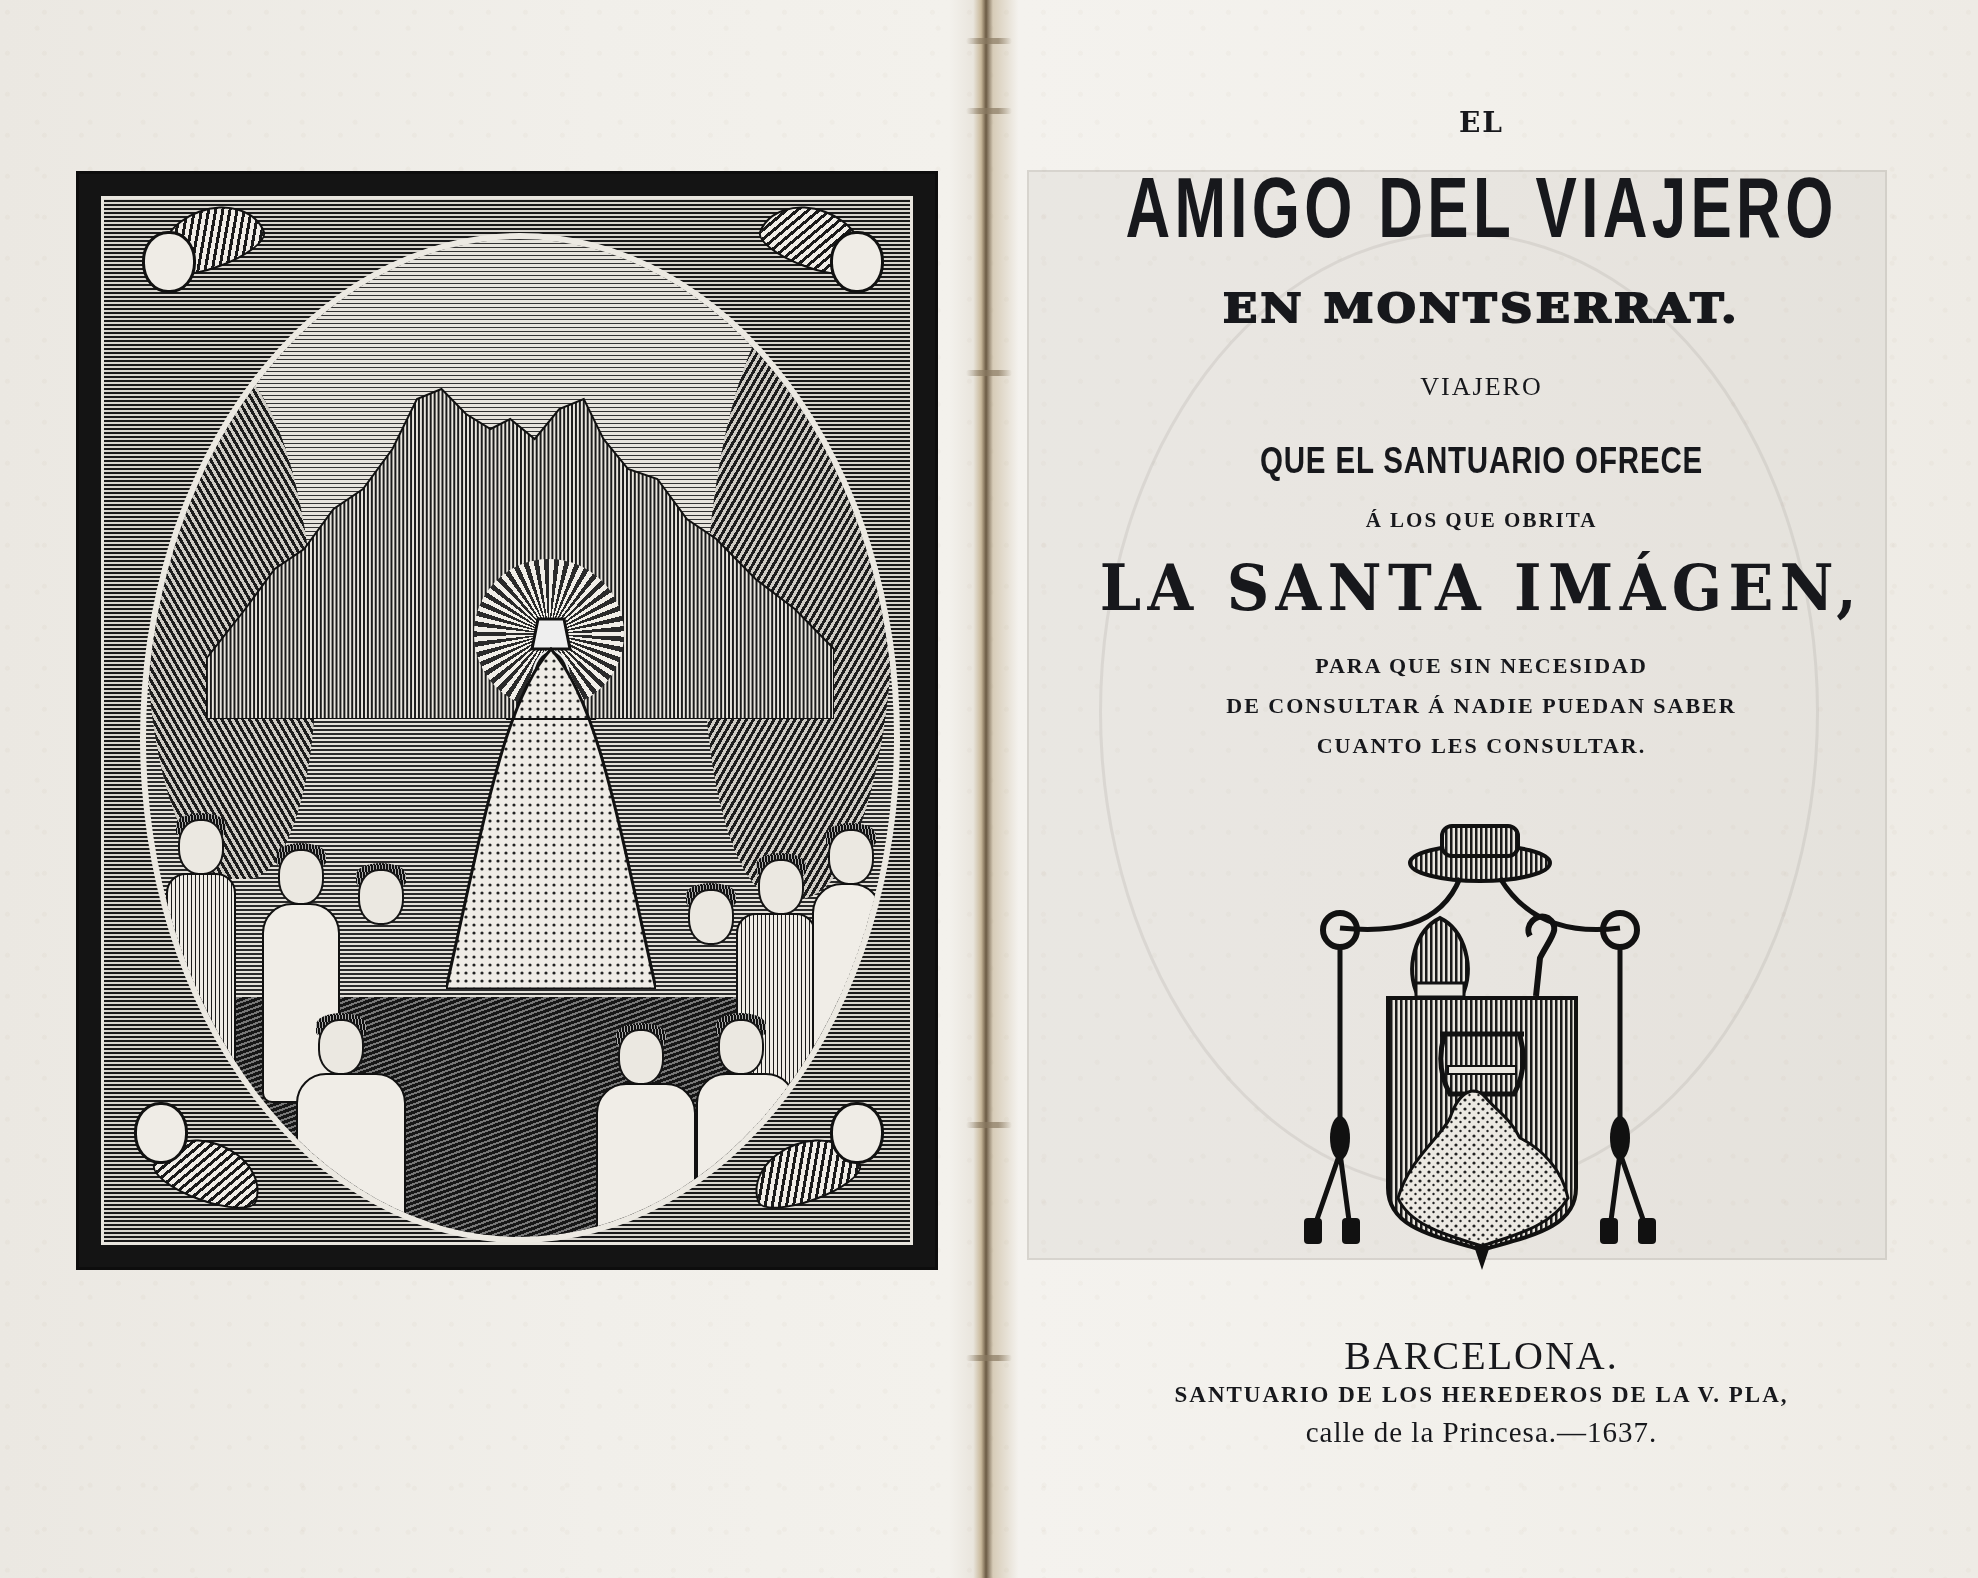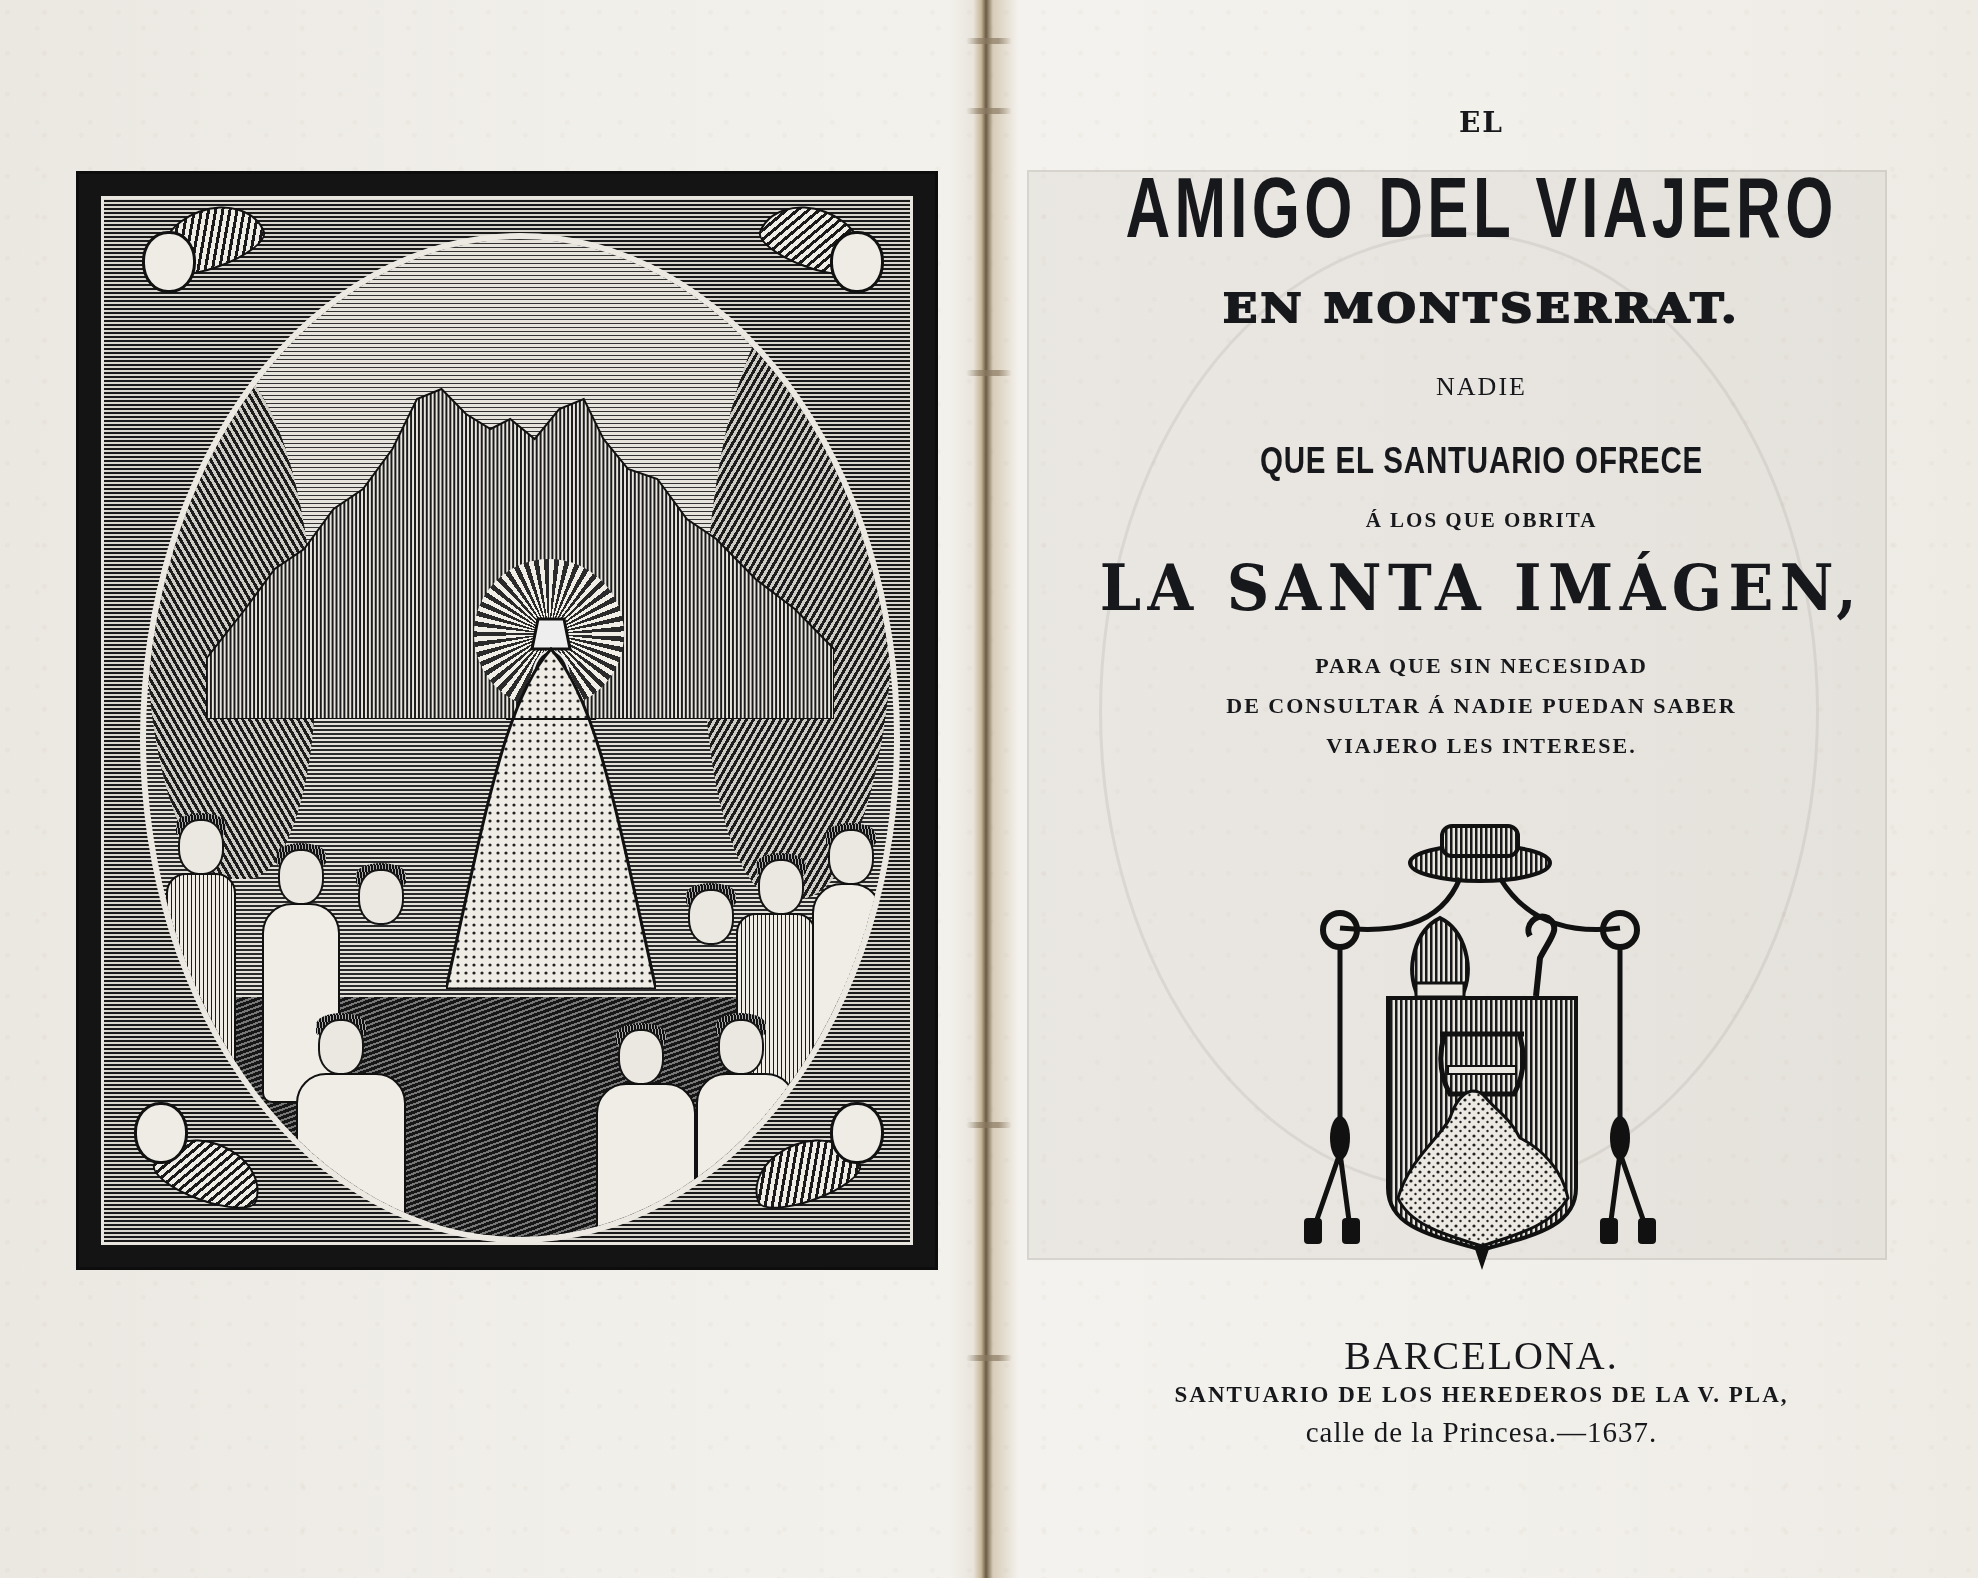--- a/index.html
+++ b/index.html
@@ -190,29 +190,29 @@
 
   <section class="page page-right">
     <div class="ghost-plate">
       <div class="ghost-oval"></div>
     </div>
 
     <div class="title-block t-el">EL</div>
     <div class="title-block t-amigo" style="left:0">AMIGO DEL VIAJERO</div>
     <div class="title-block t-montserrat">EN MONTSERRAT.</div>
 
-    <div class="title-block t-obrita">NADIE</div>
+    <div class="title-block t-obrita">VIAJERO</div>
     <div class="title-block t-que">QUE EL SANTUARIO OFRECE</div>
     <div class="title-block t-los">Á LOS QUE OBRITA</div>
     <div class="title-block t-santa">LA SANTA IMÁGEN,</div>
 
     <div class="title-block t-para">
       <div>PARA QUE SIN NECESIDAD</div>
       <div>DE CONSULTAR Á NADIE PUEDAN SABER</div>
-      <div>VIAJERO LES INTERESE.</div>
+      <div>CUANTO LES CONSULTAR.</div>
     </div>
 
     <div class="arms">
       <svg viewBox="0 0 360 455">
         <defs>
           <pattern id="vstripe" width="5" height="5" patternUnits="userSpaceOnUse">
             <rect width="5" height="5" fill="#eae7e0"></rect>
               <rect width="2.5" height="5" fill="#1a1a1a"></rect>
           </pattern>
           <pattern id="dots" width="9" height="9" patternUnits="userSpaceOnUse">

